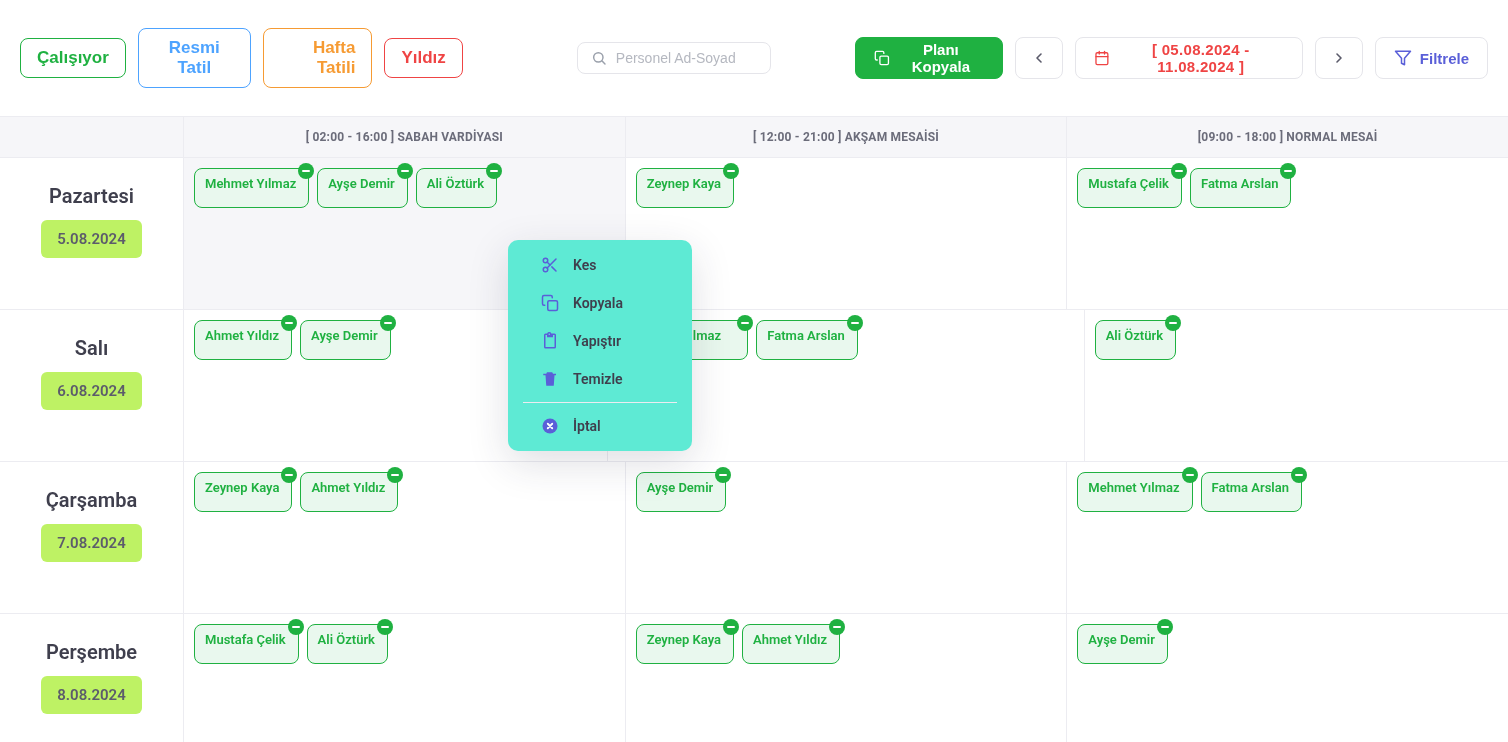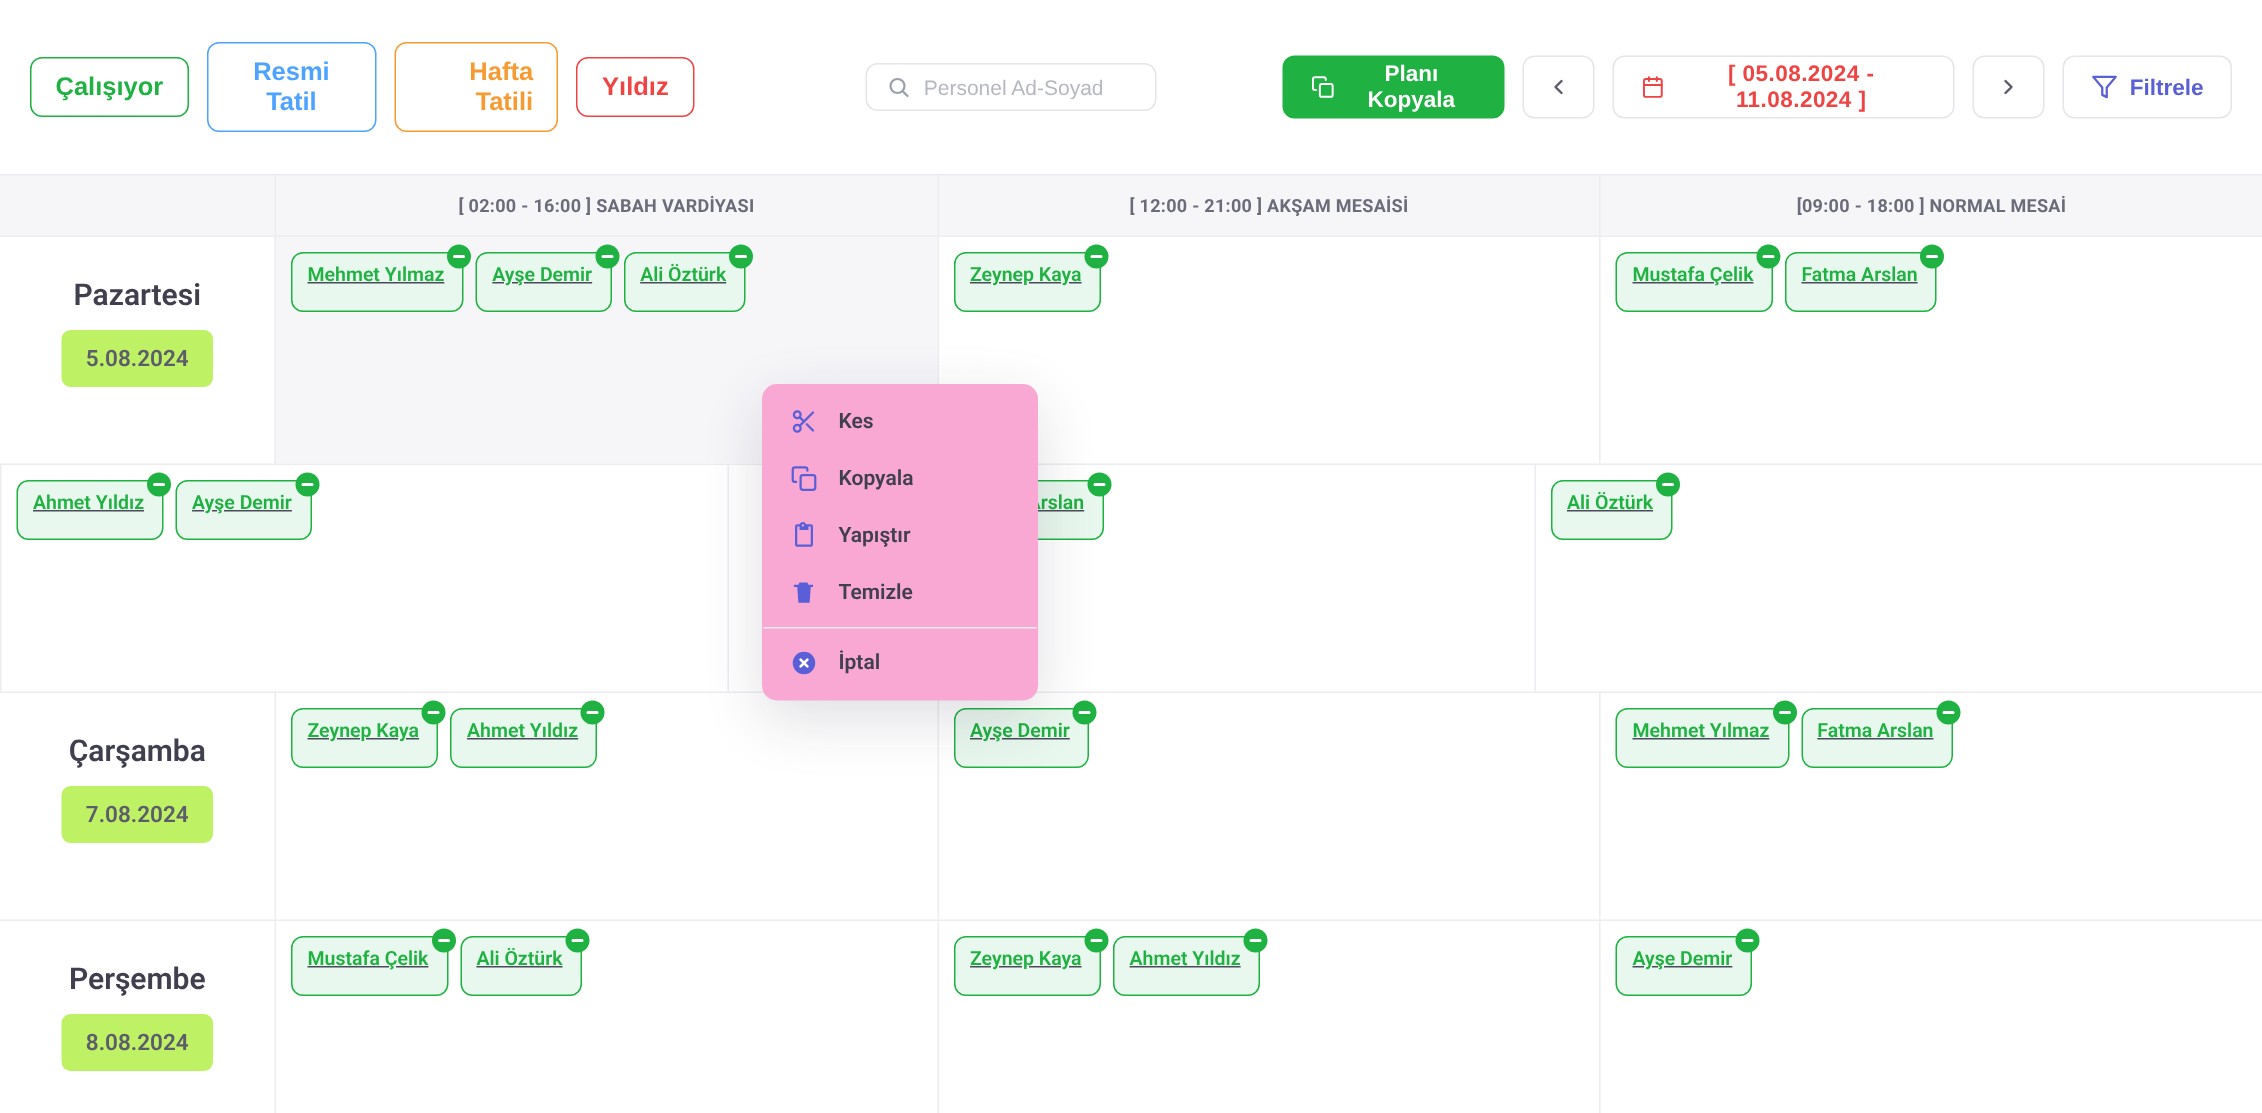--- a/index.html
+++ b/index.html
@@ -142,21 +142,20 @@
     font-size: 15px;
     padding: 10px 16px;
     border-radius: 6px;
   }
   .shift-cell {
     padding: 10px;
     display: flex;
     flex-wrap: wrap;
     align-content: flex-start;
     gap: 8px;
-    text-decoration: underline;
   }
   .shift-cell.selected {
     background: #f6f6f9;
   }
   .chip {
     position: relative;
     border: 1.5px solid #1fb141;
     background: #e9f8ee;
     color: #1fb141;
     font-size: 13px;
@@ -185,27 +184,27 @@
     width: 8px;
     height: 2.5px;
     background: #fff;
     border-radius: 2px;
   }
 
   
   .ctx {
     position: absolute;
     left: 508px;
-    top: 256px;
+    top: 240px;
     width: 184px;
-    background: #f9a8d4;
+    background: #5eead4;
     border-radius: 10px;
     box-shadow: 0 12px 40px rgba(40,40,70,.15);
     overflow: hidden;
-    padding: 6px 1px;
+    padding: 6px 15px;
   }
   .ctx-item {
     display: flex;
     align-items: center;
     gap: 14px;
     padding: 10px 18px;
     color: #3f3f4d;
     font-weight: 600;
     font-size: 14px;
     cursor: pointer;
@@ -315,20 +314,24 @@
           <span class="remove"></span>
         </div>
       <div class="chip">
           <span>Fatma Arslan</span>
           <span class="remove"></span>
         </div>
     </div>
   </div>
 
   <div class="body-row">
+    <div class="day-col day-cell">
+      <div class="day-name">Salı</div>
+      <div class="day-date">6.08.2024</div>
+    </div>
     <div class="shift-col shift-cell">
       <div class="chip">
           <span>Ahmet Yıldız</span>
           <span class="remove"></span>
         </div>
       <div class="chip">
           <span>Ayşe Demir</span>
           <span class="remove"></span>
         </div>
     </div>

